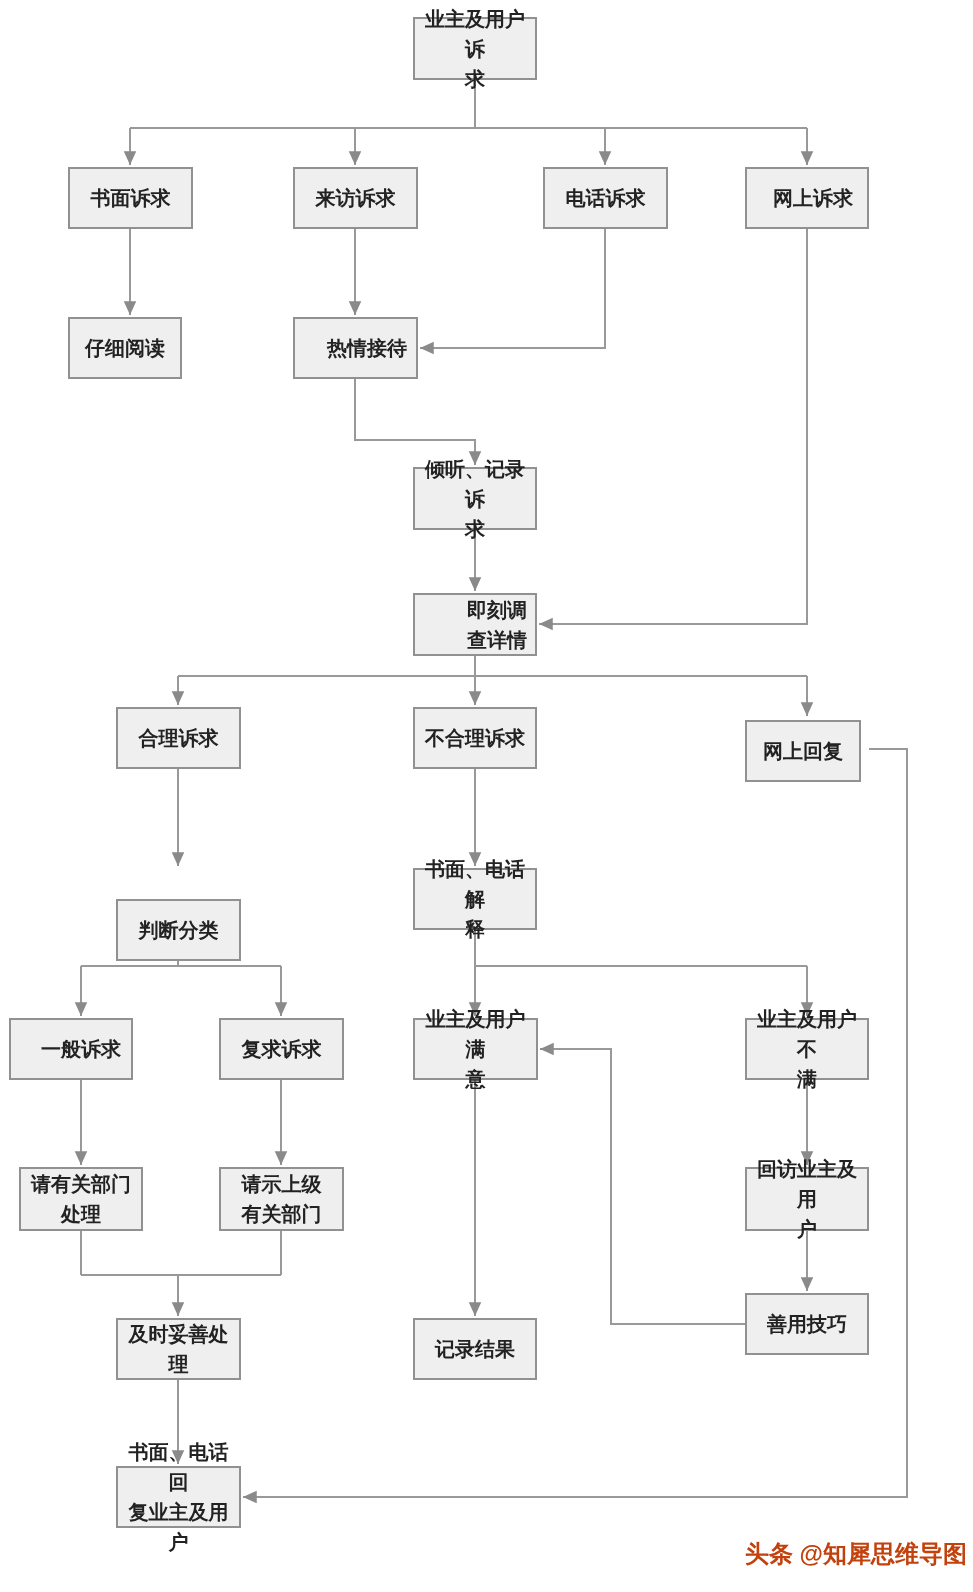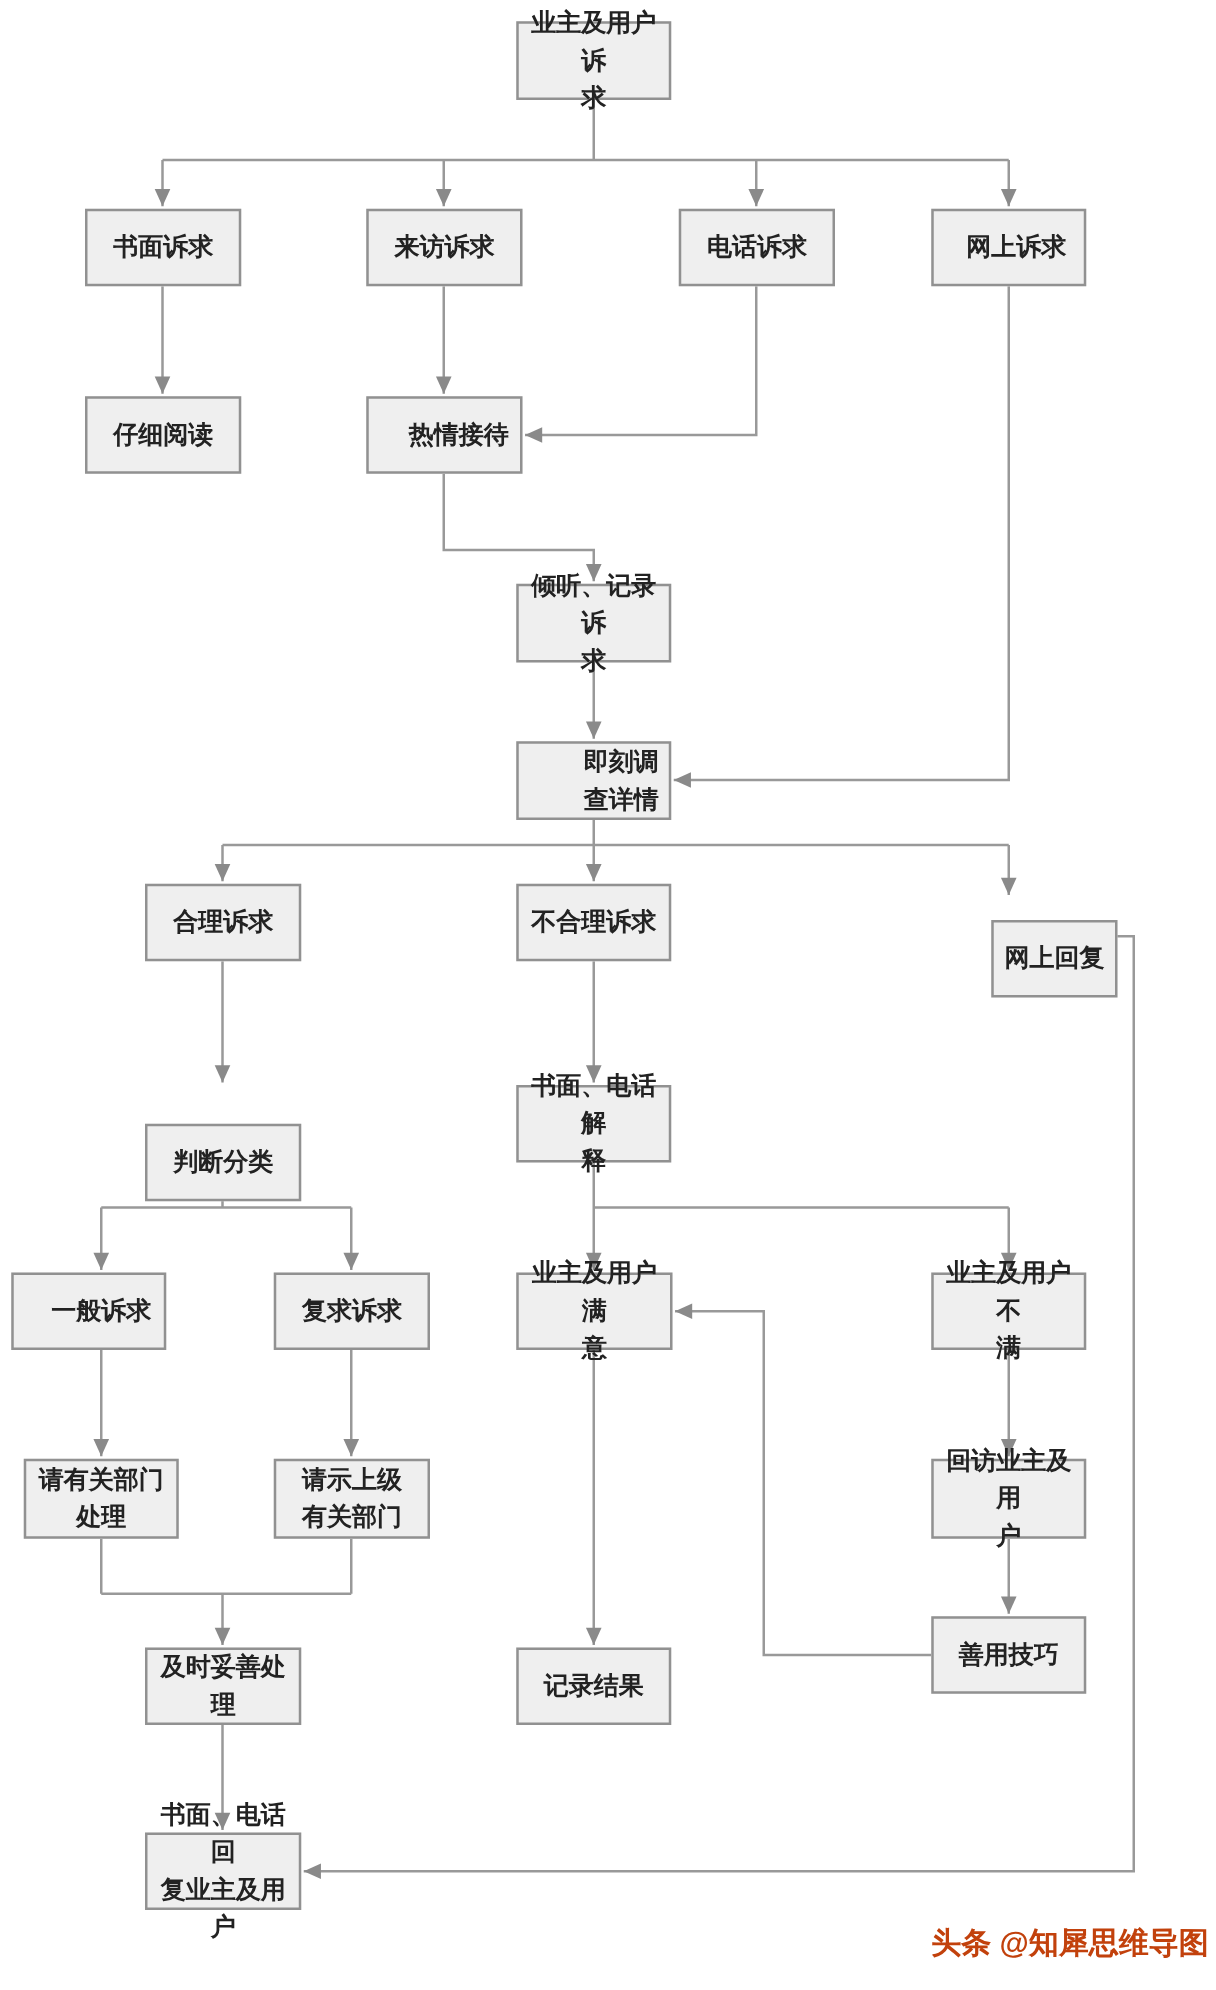--- a/index.html
+++ b/index.html
@@ -70,28 +70,28 @@
       <polyline points="178,1380 178,1464" fill="none" stroke="#999999" stroke-width="2" marker-end="url(#arrowhead)"></polyline>
       <polyline points="869,749 907,749 907,1497 243,1497" fill="none" stroke="#999999" stroke-width="2" marker-end="url(#arrowhead)"></polyline>
     </svg>
   <div id="nodes">
       <div class="node" style="left: 413px; top: 17px; width: 124px; height: 63px;">业主及用户诉
 求</div>
       <div class="node" style="left: 68px; top: 167px; width: 125px; height: 62px;">书面诉求</div>
       <div class="node" style="left: 293px; top: 167px; width: 125px; height: 62px;">来访诉求</div>
       <div class="node" style="left: 543px; top: 167px; width: 125px; height: 62px;">电话诉求</div>
       <div class="node" style="left: 745px; top: 167px; width: 124px; height: 62px; padding-left: 16px;">网上诉求</div>
-      <div class="node" style="left: 68px; top: 317px; width: 125px; height: 62px;">仔细阅读</div>
+      <div class="node" style="left: 68px; top: 317px; width: 114px; height: 62px;">仔细阅读</div>
       <div class="node" style="left: 293px; top: 317px; width: 125px; height: 62px; padding-left: 27px;">热情接待</div>
       <div class="node" style="left: 413px; top: 467px; width: 124px; height: 63px;">倾听、记录诉
 求</div>
       <div class="node" style="left: 413px; top: 593px; width: 124px; height: 63px; padding-left: 48px;">即刻调查详情</div>
       <div class="node" style="left: 116px; top: 707px; width: 125px; height: 62px;">合理诉求</div>
       <div class="node" style="left: 413px; top: 707px; width: 124px; height: 62px;">不合理诉求</div>
-      <div class="node" style="left: 745px; top: 736px; width: 101px; height: 62px; margin-left: 48px;">网上回复</div>
+      <div class="node" style="left: 745px; top: 720px; width: 116px; height: 62px;">网上回复</div>
       <div class="node" style="left: 116px; top: 868px; width: 125px; height: 62px; margin-top: 31px;">判断分类</div>
       <div class="node" style="left: 413px; top: 868px; width: 124px; height: 62px;">书面、电话解
 释</div>
       <div class="node" style="left: 9px; top: 1018px; width: 124px; height: 62px; padding-left: 24px;">一般诉求</div>
       <div class="node" style="left: 219px; top: 1018px; width: 125px; height: 62px;">复求诉求</div>
       <div class="node" style="left: 413px; top: 1018px; width: 125px; height: 62px;">业主及用户满
 意</div>
       <div class="node" style="left: 745px; top: 1018px; width: 124px; height: 62px;">业主及用户不
 满</div>
       <div class="node" style="left: 19px; top: 1167px; width: 124px; height: 64px;">请有关部门

